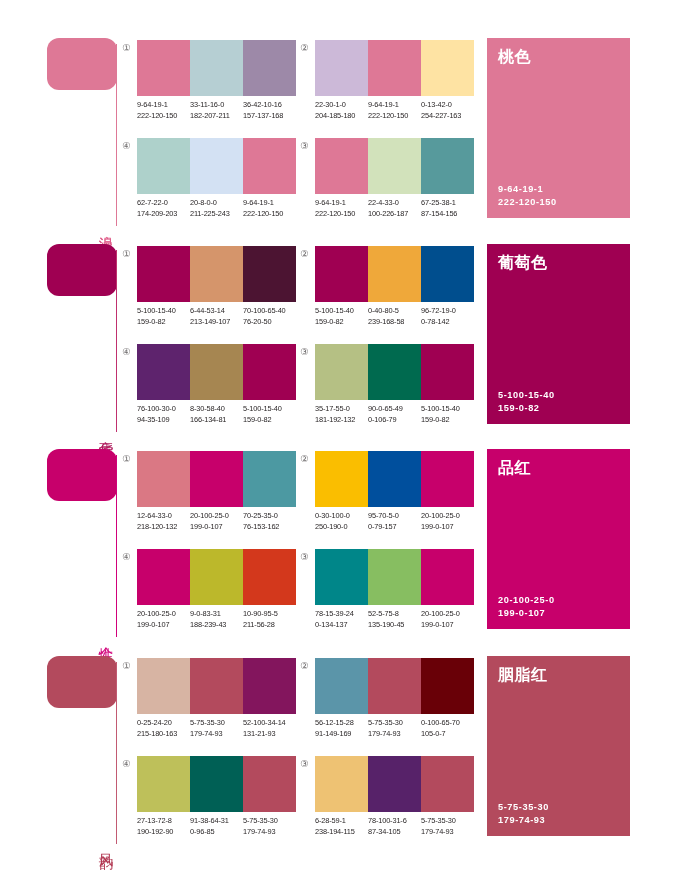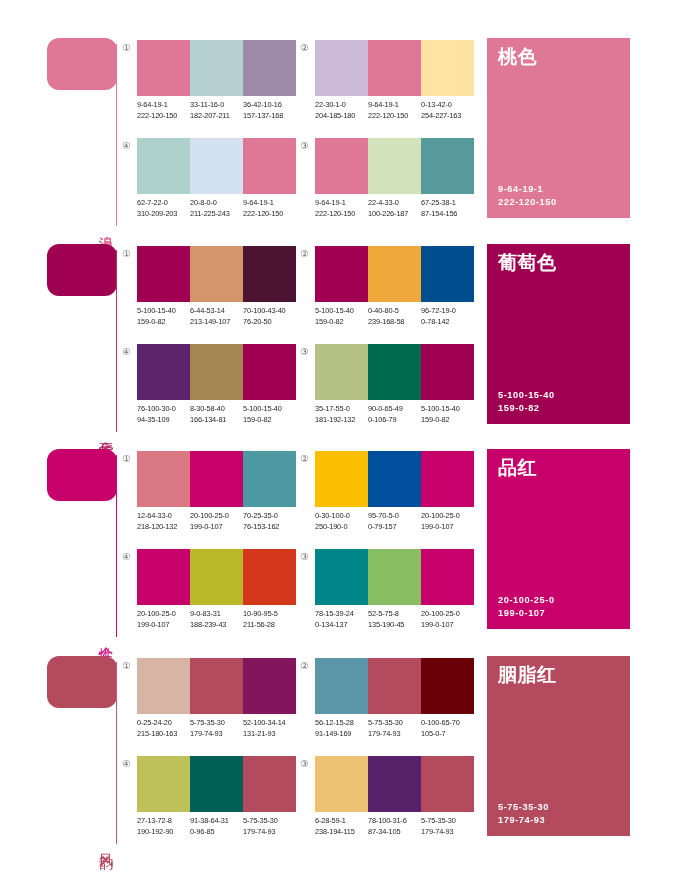--- a/index.html
+++ b/index.html
@@ -123,21 +123,21 @@
     position: absolute;
     left: 487px;
     top: 8px;
     width: 143px;
     height: 180px;
   }
   .feature .ftitle {
     position: absolute;
     left: 11px;
     top: 7px;
-    font-size: 19px;
+    font-size: 16px;
     line-height: 24px;
     font-weight: bold;
     color: #ffffff;
     letter-spacing: 0.5px;
     font-family: Liberation Serif, serif;
   }
   .feature .fcodes {
     position: absolute;
     left: 11px;
     bottom: 9px;
@@ -206,21 +206,21 @@
       <div class="pal" style="left: 120px; top: 106px;">
         <div class="num">④</div>
         <div class="swatches">
           <i style="background: rgb(174, 209, 203);"></i>
           <i style="background: rgb(211, 225, 243);"></i>
           <i style="background: rgb(222, 120, 150);"></i>
         </div>
         <div class="codes">
           <div>
             <div class="c1">62-7-22-0</div>
-            <div class="c2">310-209-203</div>
+            <div class="c2">174-209-203</div>
           </div>
           <div>
             <div class="c1">20-8-0-0</div>
             <div class="c2">211-225-243</div>
           </div>
           <div>
             <div class="c1">9-64-19-1</div>
             <div class="c2">222-120-150</div>
           </div>
         </div>
@@ -271,21 +271,21 @@
         <div class="codes">
           <div>
             <div class="c1">5-100-15-40</div>
             <div class="c2">159-0-82</div>
           </div>
           <div>
             <div class="c1">6-44-53-14</div>
             <div class="c2">213-149-107</div>
           </div>
           <div>
-            <div class="c1">70-100-43-40</div>
+            <div class="c1">70-100-65-40</div>
             <div class="c2">76-20-50</div>
           </div>
         </div>
       </div>
       <div class="pal" style="left: 298px; top: 8px;">
         <div class="num">②</div>
         <div class="swatches">
           <i style="background: rgb(159, 0, 82);"></i>
           <i style="background: rgb(239, 168, 58);"></i>
           <i style="background: rgb(0, 78, 142);"></i>

